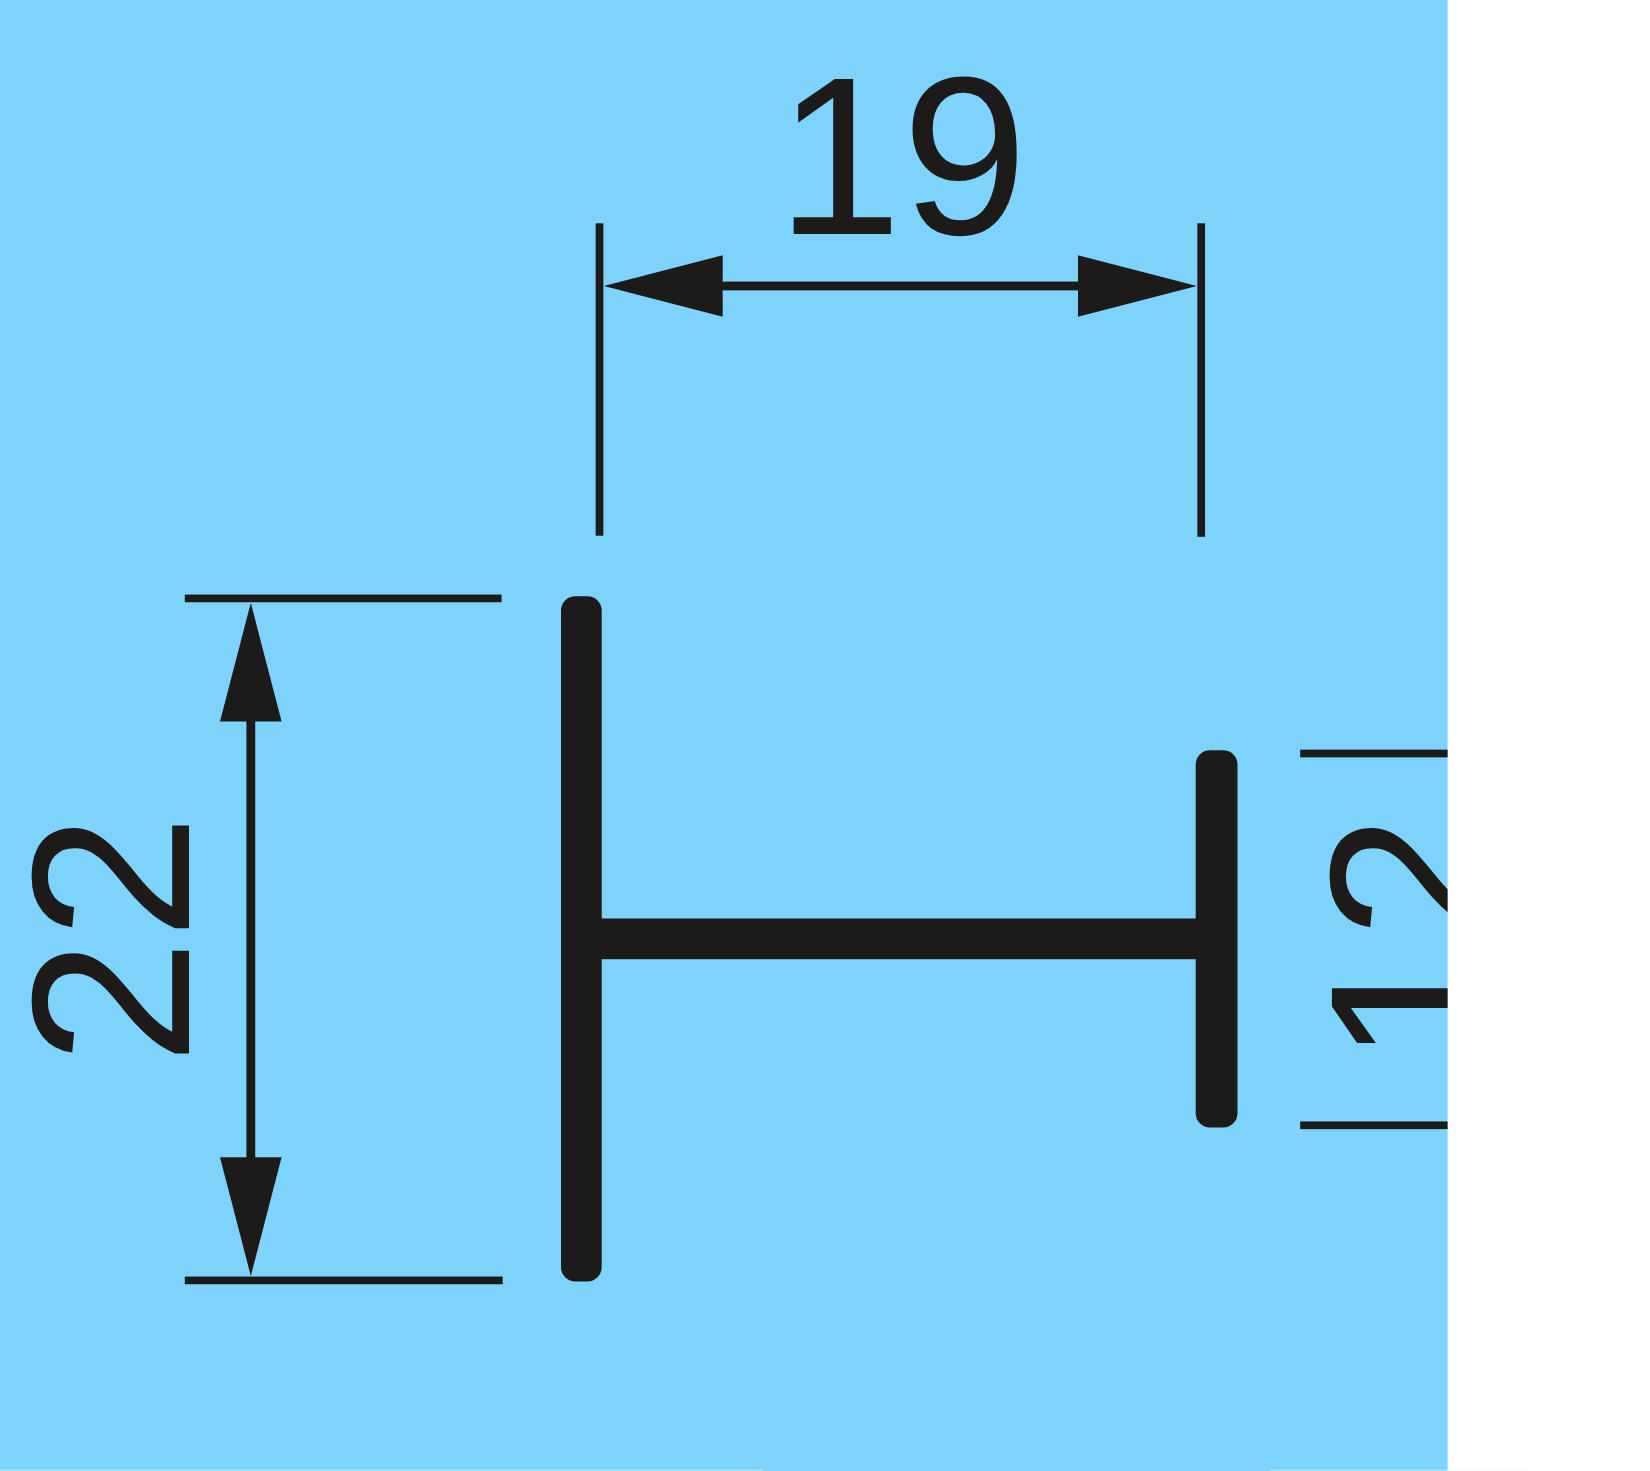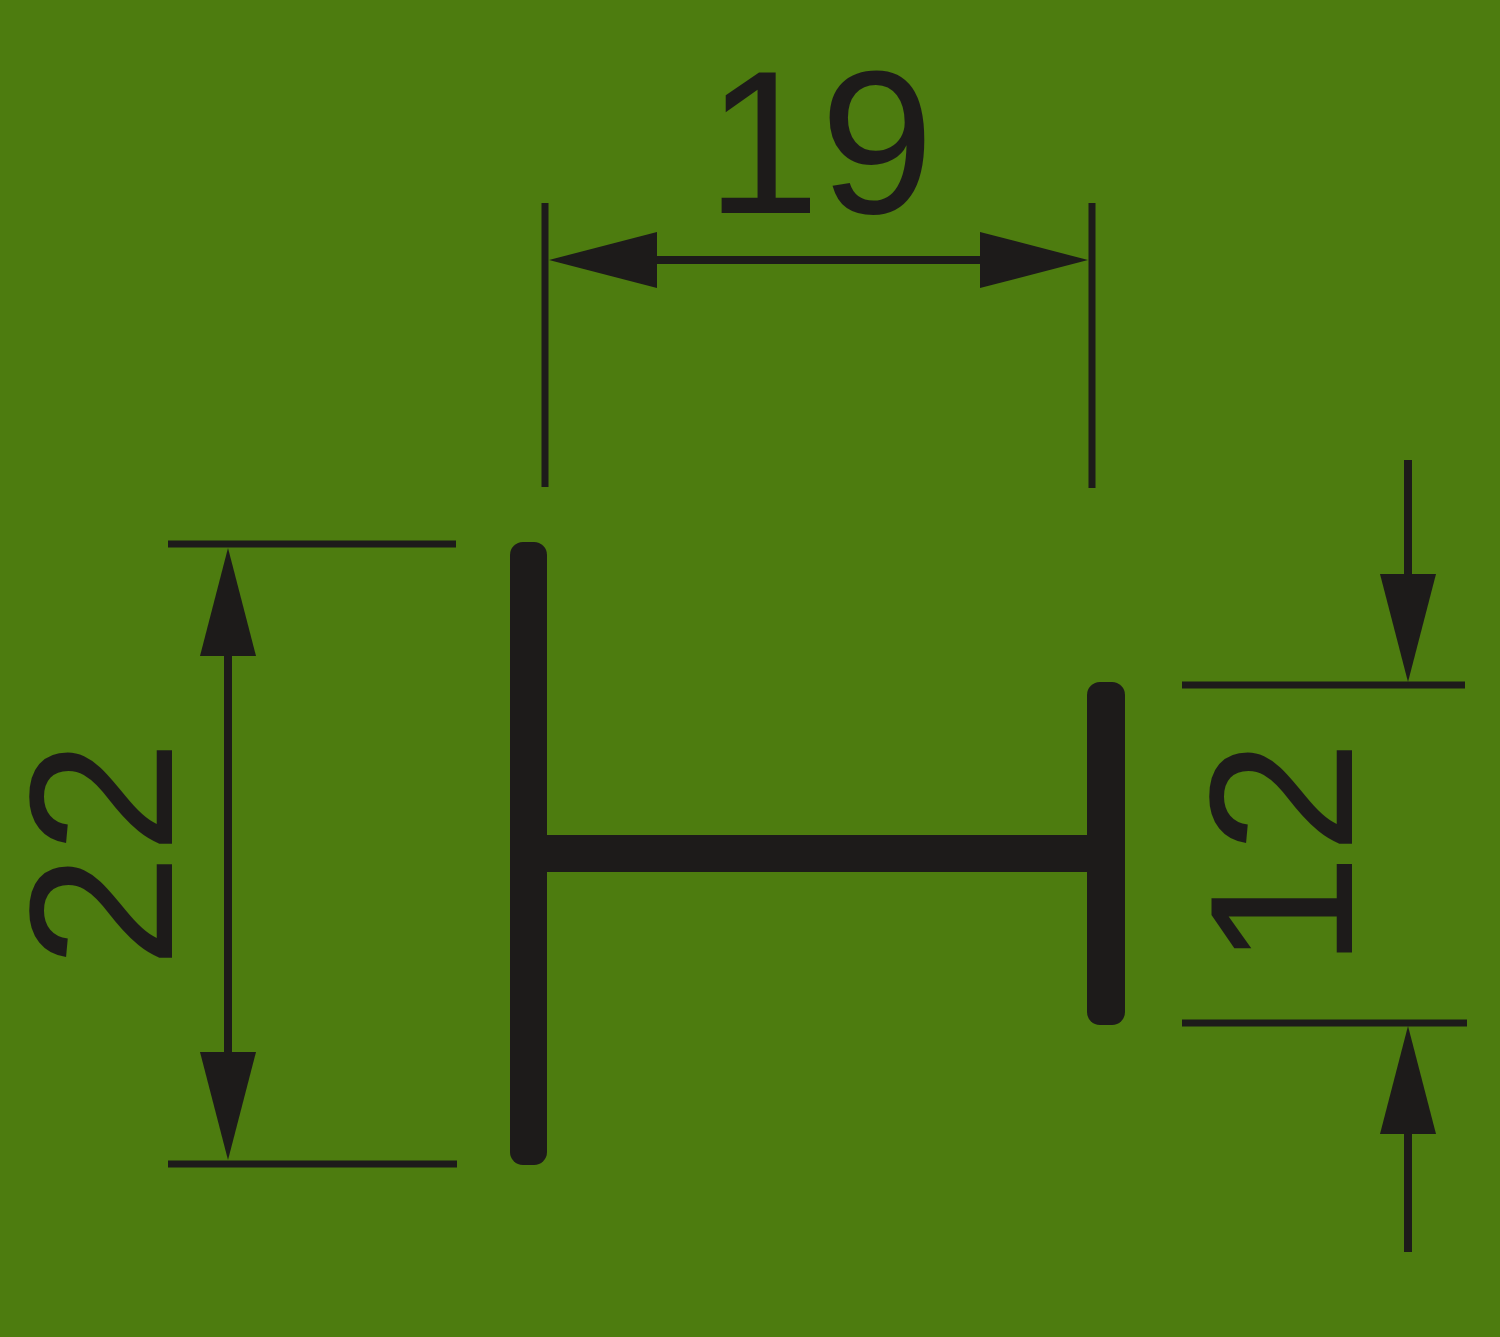--- a/index.html
+++ b/index.html
@@ -2,23 +2,23 @@
 <html><head>
 <meta charset="utf-8">
 <style>
   html, body {
     margin: 0;
     padding: 0;
     background: #ffffff;
   }
   .stage {
     position: relative;
-    width: 1500px;
+    width: 1316px;
     height: 1337px;
-    background: #4d7c0f;
+    background: #7dd3fc;
     overflow: hidden;
   }
   svg.drawing {
     display: block;
     width: 1500px;
     height: 1337px;
   }
   .dim-text {
     font-family: "Liberation Sans", "DejaVu Sans", sans-serif;
     font-size: 205px;

